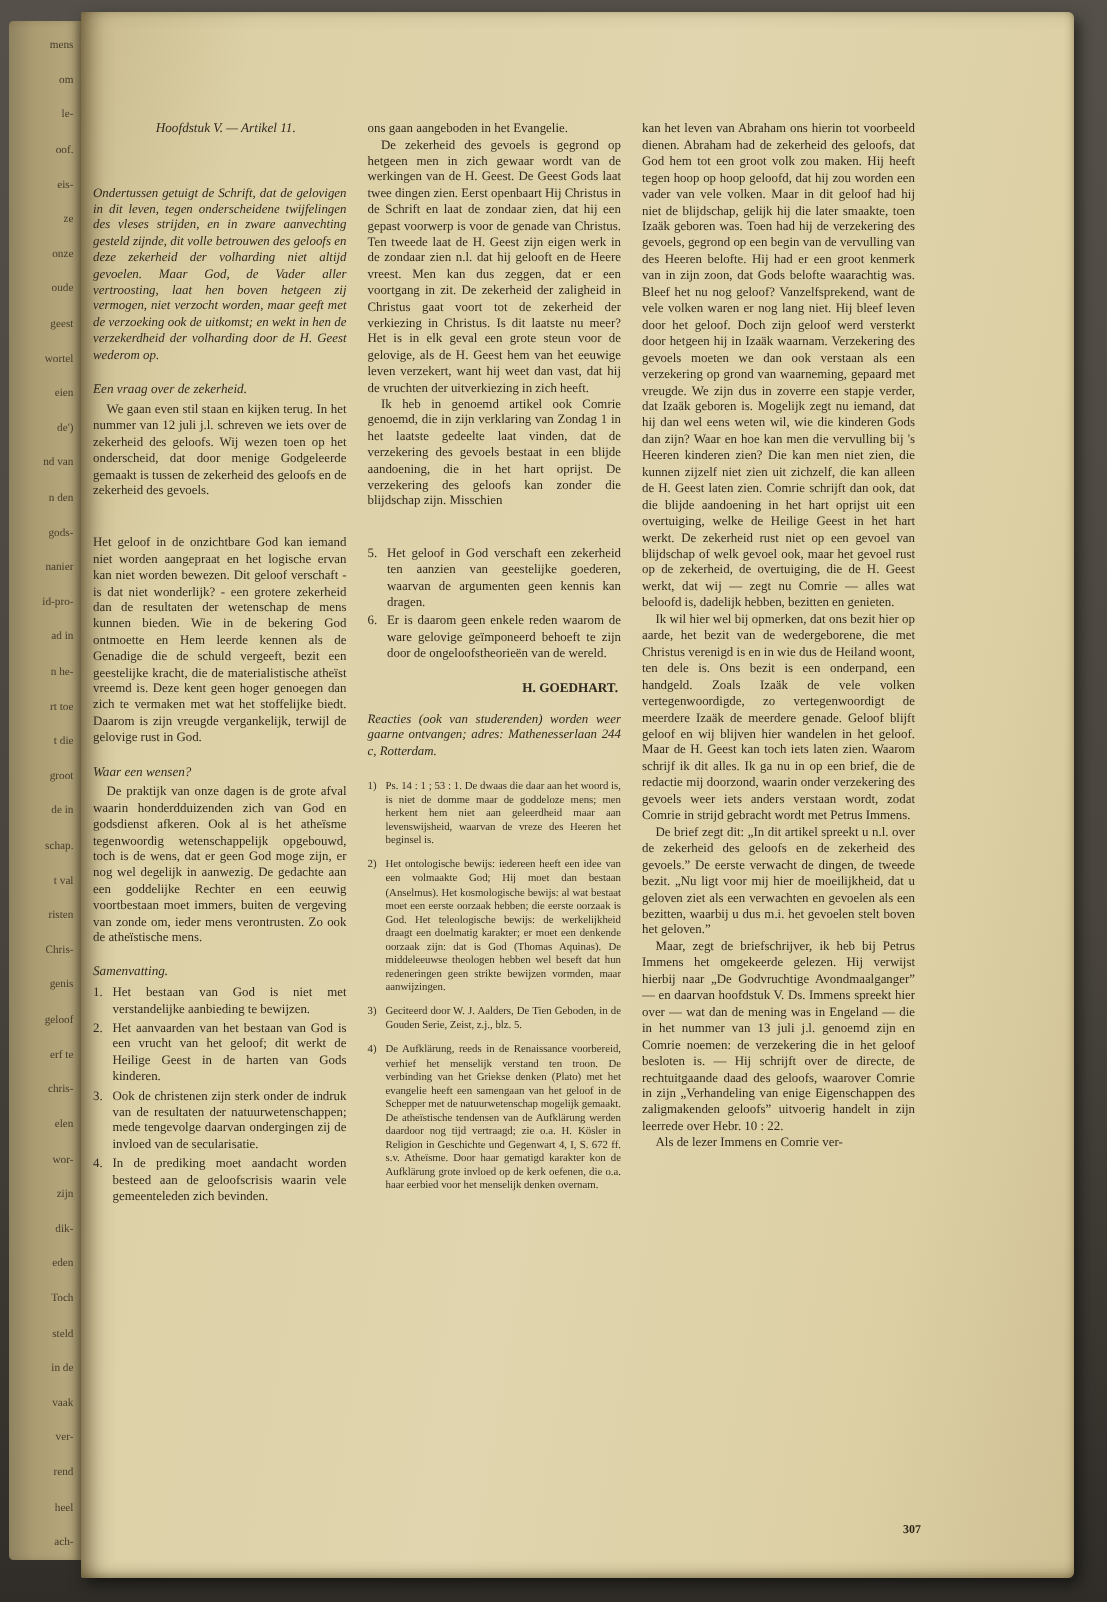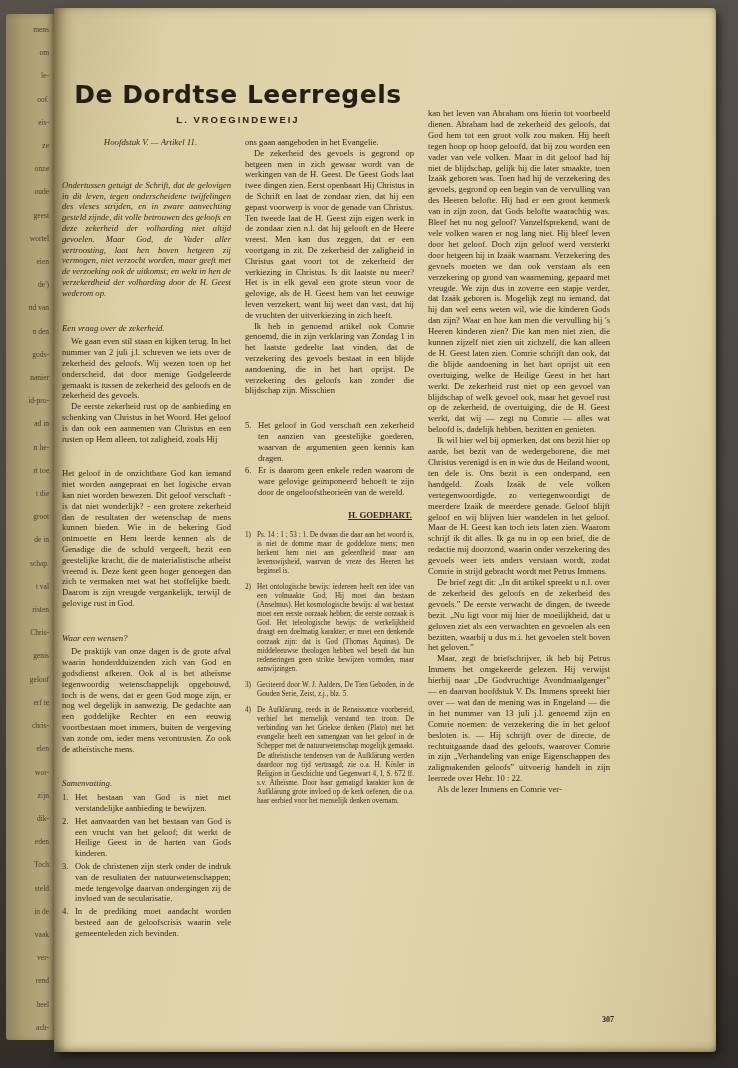--- a/index.html
+++ b/index.html
@@ -34,31 +34,31 @@
   .masthead h1{
     margin:0;font-family:"DejaVu Sans","Liberation Sans",sans-serif;
     font-weight:bold;font-size:25px;letter-spacing:.5px;color:#241e13;
   }
   .masthead .author{
     margin-top:5px;font-family:"Liberation Sans",sans-serif;
     font-weight:bold;font-size:9.5px;letter-spacing:2px;color:#2b2517;
   }
   .cols{display:flex;gap:14px;}
   .col{width:169px;flex:none;font-size:8.6px;line-height:10.8px;}
-  .col-c{width:182px;flex:none;font-size:8.6px;line-height:10.9px;margin-top:28px;}
+  .col-c{width:182px;flex:none;font-size:8.6px;line-height:10.9px;}
   p{margin:0;text-align:justify;}
   p.ind{text-indent:9px;}
   .italic{font-style:italic;margin-top:32px;}
   .chapter{font-style:italic;font-size:8.8px;margin:0 0 7px 8px;text-align:center;}
-  h3{font-style:italic;font-weight:normal;font-size:8.8px;margin:24px 0 3px 0;}
+  h3{font-style:italic;font-weight:normal;font-size:8.8px;margin:12px 0 3px 0;}
   .sec-gap{height:24px;}
   .item{display:flex;margin:0 0 2px 0;}
   .item .n{width:13px;flex:none;}
   .item .t{flex:1;text-align:justify;}
-  .signature{text-align:right;font-weight:bold;font-size:8.8px;margin:12px 2px 10px 0;text-decoration:underline;}
+  .signature{text-align:right;font-weight:bold;font-size:8.8px;margin:12px 2px 10px 0;}
   .reactions{font-style:italic;margin-bottom:14px;}
   .fn{display:flex;font-size:7.2px;line-height:9.1px;margin:0 0 7px 0;color:#352e21;}
   .fn .n{width:12px;flex:none;}
   .fn .t{flex:1;text-align:justify;}
   .pageno{position:absolute;right:102px;bottom:28px;font-size:8px;font-weight:bold;color:#2b2517;}
 </style>
 </head>
 <body>
 
 <div class="prev-page">
@@ -105,33 +105,28 @@
 ver-
 rend
 heel
 ach-</div>
 </div>
 
 <div class="page">
   <div class="content">
 
     <div class="main-left">
-      <header class="masthead">
-        <h1>De Dordtse Leerregels</h1>
-        <div class="author">L. VROEGINDEWEIJ</div>
-      </header>
 
       <div class="cols">
         <div class="col col-a">
           <div class="chapter">Hoofdstuk V. — Artikel 11.</div>
           <p class="italic">Ondertussen getuigt de Schrift, dat de gelovigen in dit leven, tegen onderscheidene twijfelingen des vleses strijden, en in zware aanvechting gesteld zijnde, dit volle betrouwen des geloofs en deze zekerheid der volharding niet altijd gevoelen. Maar God, de Vader aller vertroosting, laat hen boven hetgeen zij vermogen, niet verzocht worden, maar geeft met de verzoeking ook de uitkomst; en wekt in hen de verzekerdheid der volharding door de H. Geest wederom op.</p>
 
           <h3>Een vraag over de zekerheid.</h3>
-          <p class="ind">We gaan even stil staan en kijken terug. In het nummer van 2 juli j.l. schreven we iets over de zekerheid des geloofs. Wij wezen toen op het onderscheid, dat door menige Godgeleerde gemaakt is tussen de zekerheid des geloofs en de zekerheid des gevoels.</p>
-          <p class="ind">De eerste zekerheid rust op de aanbieding en schenking van Christus in het Woord. Het geloof is dan ook een aannemen van Christus en een rusten op Hem alleen, tot zaligheid, zoals Hij</p>
+          <p class="ind">We gaan even stil staan en kijken terug. In het nummer van 12 juli j.l. schreven we iets over de zekerheid des geloofs. Wij wezen toen op het onderscheid, dat door menige Godgeleerde gemaakt is tussen de zekerheid des geloofs en de zekerheid des gevoels.</p>
 
           <div class="sec-gap"></div>
 
           <p>Het geloof in de onzichtbare God kan iemand niet worden aangepraat en het logische ervan kan niet worden bewezen. Dit geloof verschaft - is dat niet wonderlijk? - een grotere zekerheid dan de resultaten der wetenschap de mens kunnen bieden. Wie in de bekering God ontmoette en Hem leerde kennen als de Genadige die de schuld vergeeft, bezit een geestelijke kracht, die de materialistische atheïst vreemd is. Deze kent geen hoger genoegen dan zich te vermaken met wat het stoffelijke biedt. Daarom is zijn vreugde vergankelijk, terwijl de gelovige rust in God.</p>
 
           <h3>Waar een wensen?</h3>
           <p class="ind">De praktijk van onze dagen is de grote afval waarin honderdduizenden zich van God en godsdienst afkeren. Ook al is het atheïsme tegenwoordig wetenschappelijk opgebouwd, toch is de wens, dat er geen God moge zijn, er nog wel degelijk in aanwezig. De gedachte aan een goddelijke Rechter en een eeuwig voortbestaan moet immers, buiten de vergeving van zonde om, ieder mens verontrusten. Zo ook de atheïstische mens.</p>
 
           <h3>Samenvatting.</h3>
           <div class="item">
@@ -163,20 +158,21 @@
             <span class="n">5.</span>
             <span class="t">Het geloof in God verschaft een zekerheid ten aanzien van geestelijke goederen, waarvan de argumenten geen kennis kan dragen.</span>
           </div>
           <div class="item">
             <span class="n">6.</span>
             <span class="t">Er is daarom geen enkele reden waarom de ware gelovige geïmponeerd behoeft te zijn door de ongeloofstheorieën van de wereld.</span>
           </div>
 
           <div class="signature">H. GOEDHART.</div>
 
+          <p class="reactions">Reacties (ook van studerenden) worden weer gaarne ontvangen; adres: Mathenesserlaan 244 c, Rotterdam.</p>
 
           <div class="fn">
             <span class="n">1)</span>
             <span class="t">Ps. 14 : 1 ; 53 : 1. De dwaas die daar aan het woord is, is niet de domme maar de goddeloze mens; men herkent hem niet aan geleerdheid maar aan levenswijsheid, waarvan de vreze des Heeren het beginsel is.</span>
           </div>
           <div class="fn">
             <span class="n">2)</span>
             <span class="t">Het ontologische bewijs: iedereen heeft een idee van een volmaakte God; Hij moet dan bestaan (Anselmus). Het kosmologische bewijs: al wat bestaat moet een eerste oorzaak hebben; die eerste oorzaak is God. Het teleologische bewijs: de werkelijkheid draagt een doelmatig karakter; er moet een denkende oorzaak zijn: dat is God (Thomas Aquinas). De middeleeuwse theologen hebben wel beseft dat hun redeneringen geen strikte bewijzen vormden, maar aanwijzingen.</span>
           </div>
           <div class="fn">

